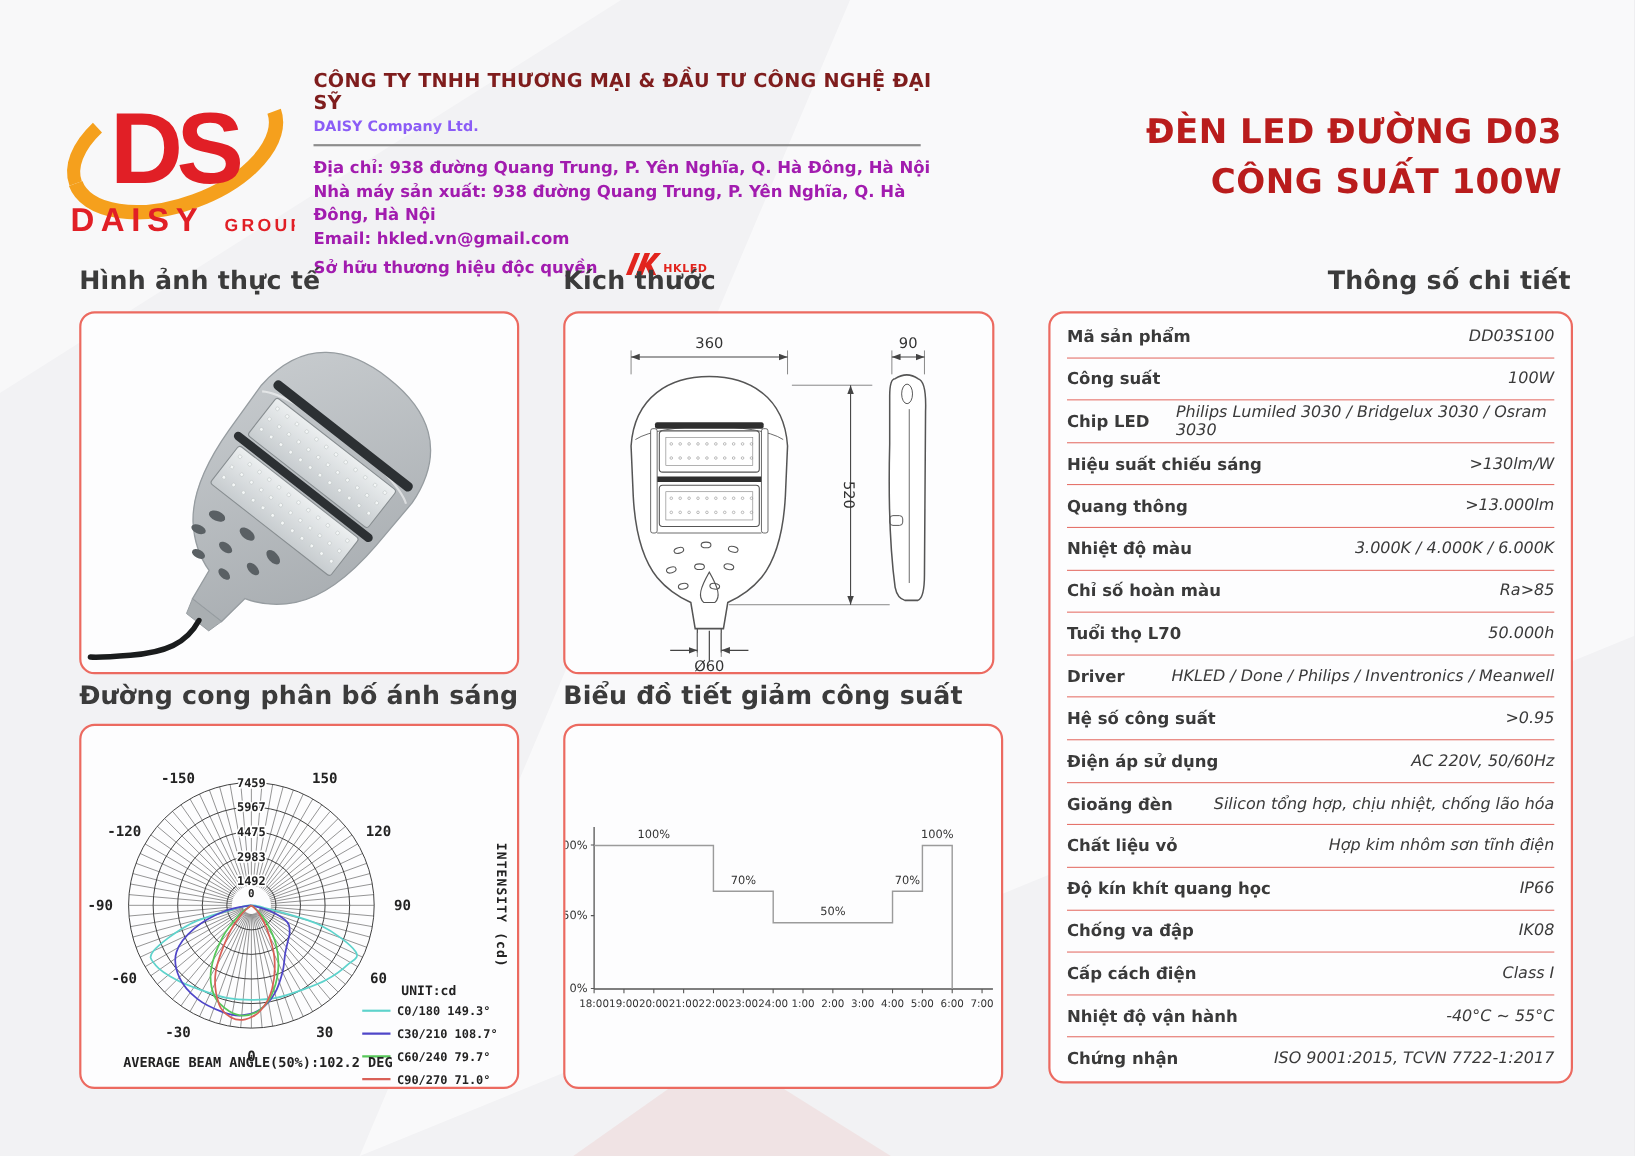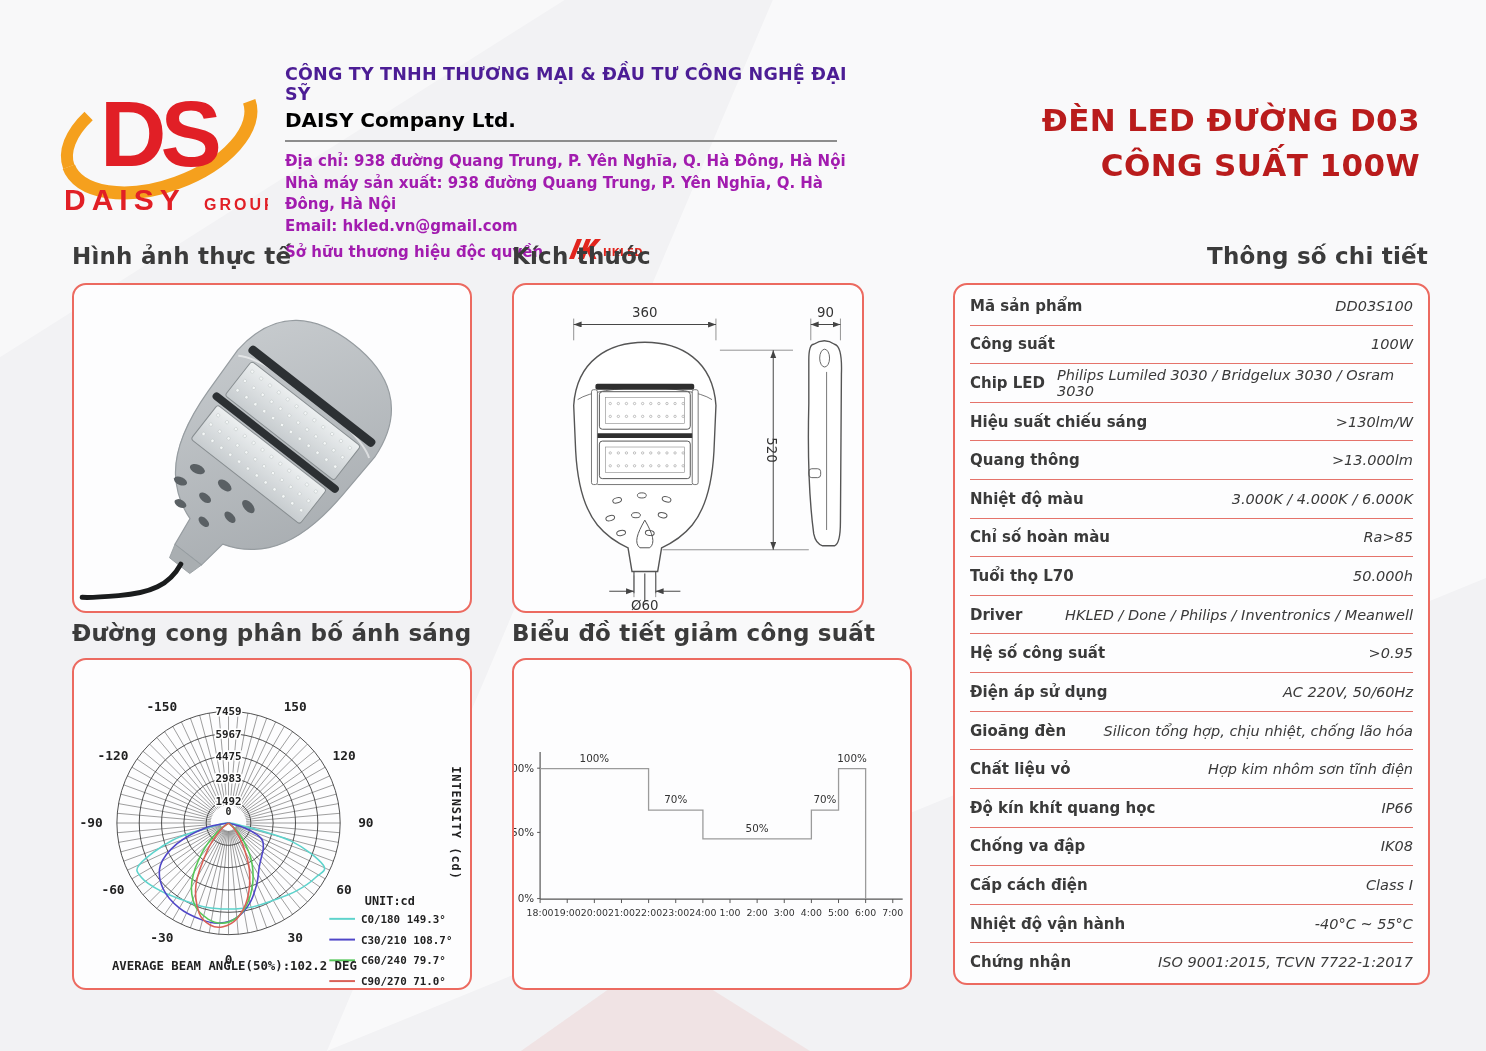--- a/index.html
+++ b/index.html
@@ -6,46 +6,46 @@
   .page{position:relative;width:1486px;height:1051px;overflow:hidden;
         background:#f2f2f4;font-family:"DejaVu Sans","Liberation Sans",sans-serif;}
   .bgpoly{position:absolute;inset:0;pointer-events:none;}
   .bg1{clip-path:polygon(52% 0,100% 0,100% 55%,22% 100%);background:rgba(255,255,255,.55);}
   .bg2{clip-path:polygon(0 0,38% 0,0 34%);background:rgba(255,255,255,.45);}
   .bg3{left:470px;top:955px;width:340px;height:96px;position:absolute;
        clip-path:polygon(15% 100%,55% 0,100% 100%);background:rgba(228,95,85,.10);}
   
   #ds-logo{position:absolute;left:56px;top:60px;width:212px;height:156px;}
   .company{position:absolute;left:285px;top:64px;width:585px;}
-  .company .c1{font-size:17.5px;font-weight:bold;color:#4c1d95;letter-spacing:.2px;}
-  .company .c2{font-size:20px;font-weight:bold;color:#000000;margin-top:4px;}
+  .company .c1{font-size:17.5px;font-weight:bold;color:#7f1d1d;letter-spacing:.2px;}
+  .company .c2{font-size:13px;font-weight:bold;color:#8b5cf6;margin-top:4px;}
   .company .hr{width:552px;height:2px;background:#8d8d8d;margin:8px 0 9px 0;}
   .company .addr{font-size:15px;font-weight:bold;color:#a21caf;line-height:21.5px;}
   .tm-row{display:flex;align-items:center;gap:24px;}
   
   .title-block{position:absolute;right:66px;top:98px;text-align:right;
                font-size:31px;font-weight:bold;color:#b91c1c;line-height:45px;letter-spacing:.4px;}
   
   .sec-title{position:absolute;font-size:23px;font-weight:bold;color:#3b3b3b;letter-spacing:.2px;}
   #t-photo{left:72px;top:243px;}
   #t-dims{left:512px;top:243px;}
   #t-specs{right:58px;top:243px;}
   #t-dist{left:72px;top:620px;}
   #t-power{left:512px;top:620px;}
   
   .card{position:absolute;background:#fdfdfe;border:2px solid #ec6a60;border-radius:14px;box-sizing:border-box;}
   #card-photo{left:72px;top:283px;width:400px;height:330px;}
-  #card-dims{left:512px;top:283px;width:352px;height:330px;}
+  #card-dims{left:512px;top:283px;width:392px;height:330px;}
   #card-specs{left:953px;top:283px;width:477px;height:702px;display:flex;flex-direction:column;padding:2px 0;}
   #card-polar{left:72px;top:658px;width:400px;height:332px;}
   #card-power{left:512px;top:658px;width:400px;height:332px;}
   .card svg{display:block;}
   
   .spec-row{flex:1;display:flex;justify-content:space-between;align-items:center;
-            margin:0 15px;border-bottom:1px solid #e5736b;gap:12px;}
+            margin:0 15px;border-bottom:1px solid #e5736b;gap:24px;}
   .spec-row:last-child{border-bottom:none;}
   .spec-label{font-weight:bold;font-size:15px;color:#3a3a3a;white-space:nowrap;}
   .spec-value{font-style:italic;font-size:14.5px;color:#3a3a3a;text-align:left;}
 </style>
 </head>
 <body>
 
 <div class="page">
   <div class="bgpoly bg1"></div>
   <div class="bgpoly bg2"></div>

